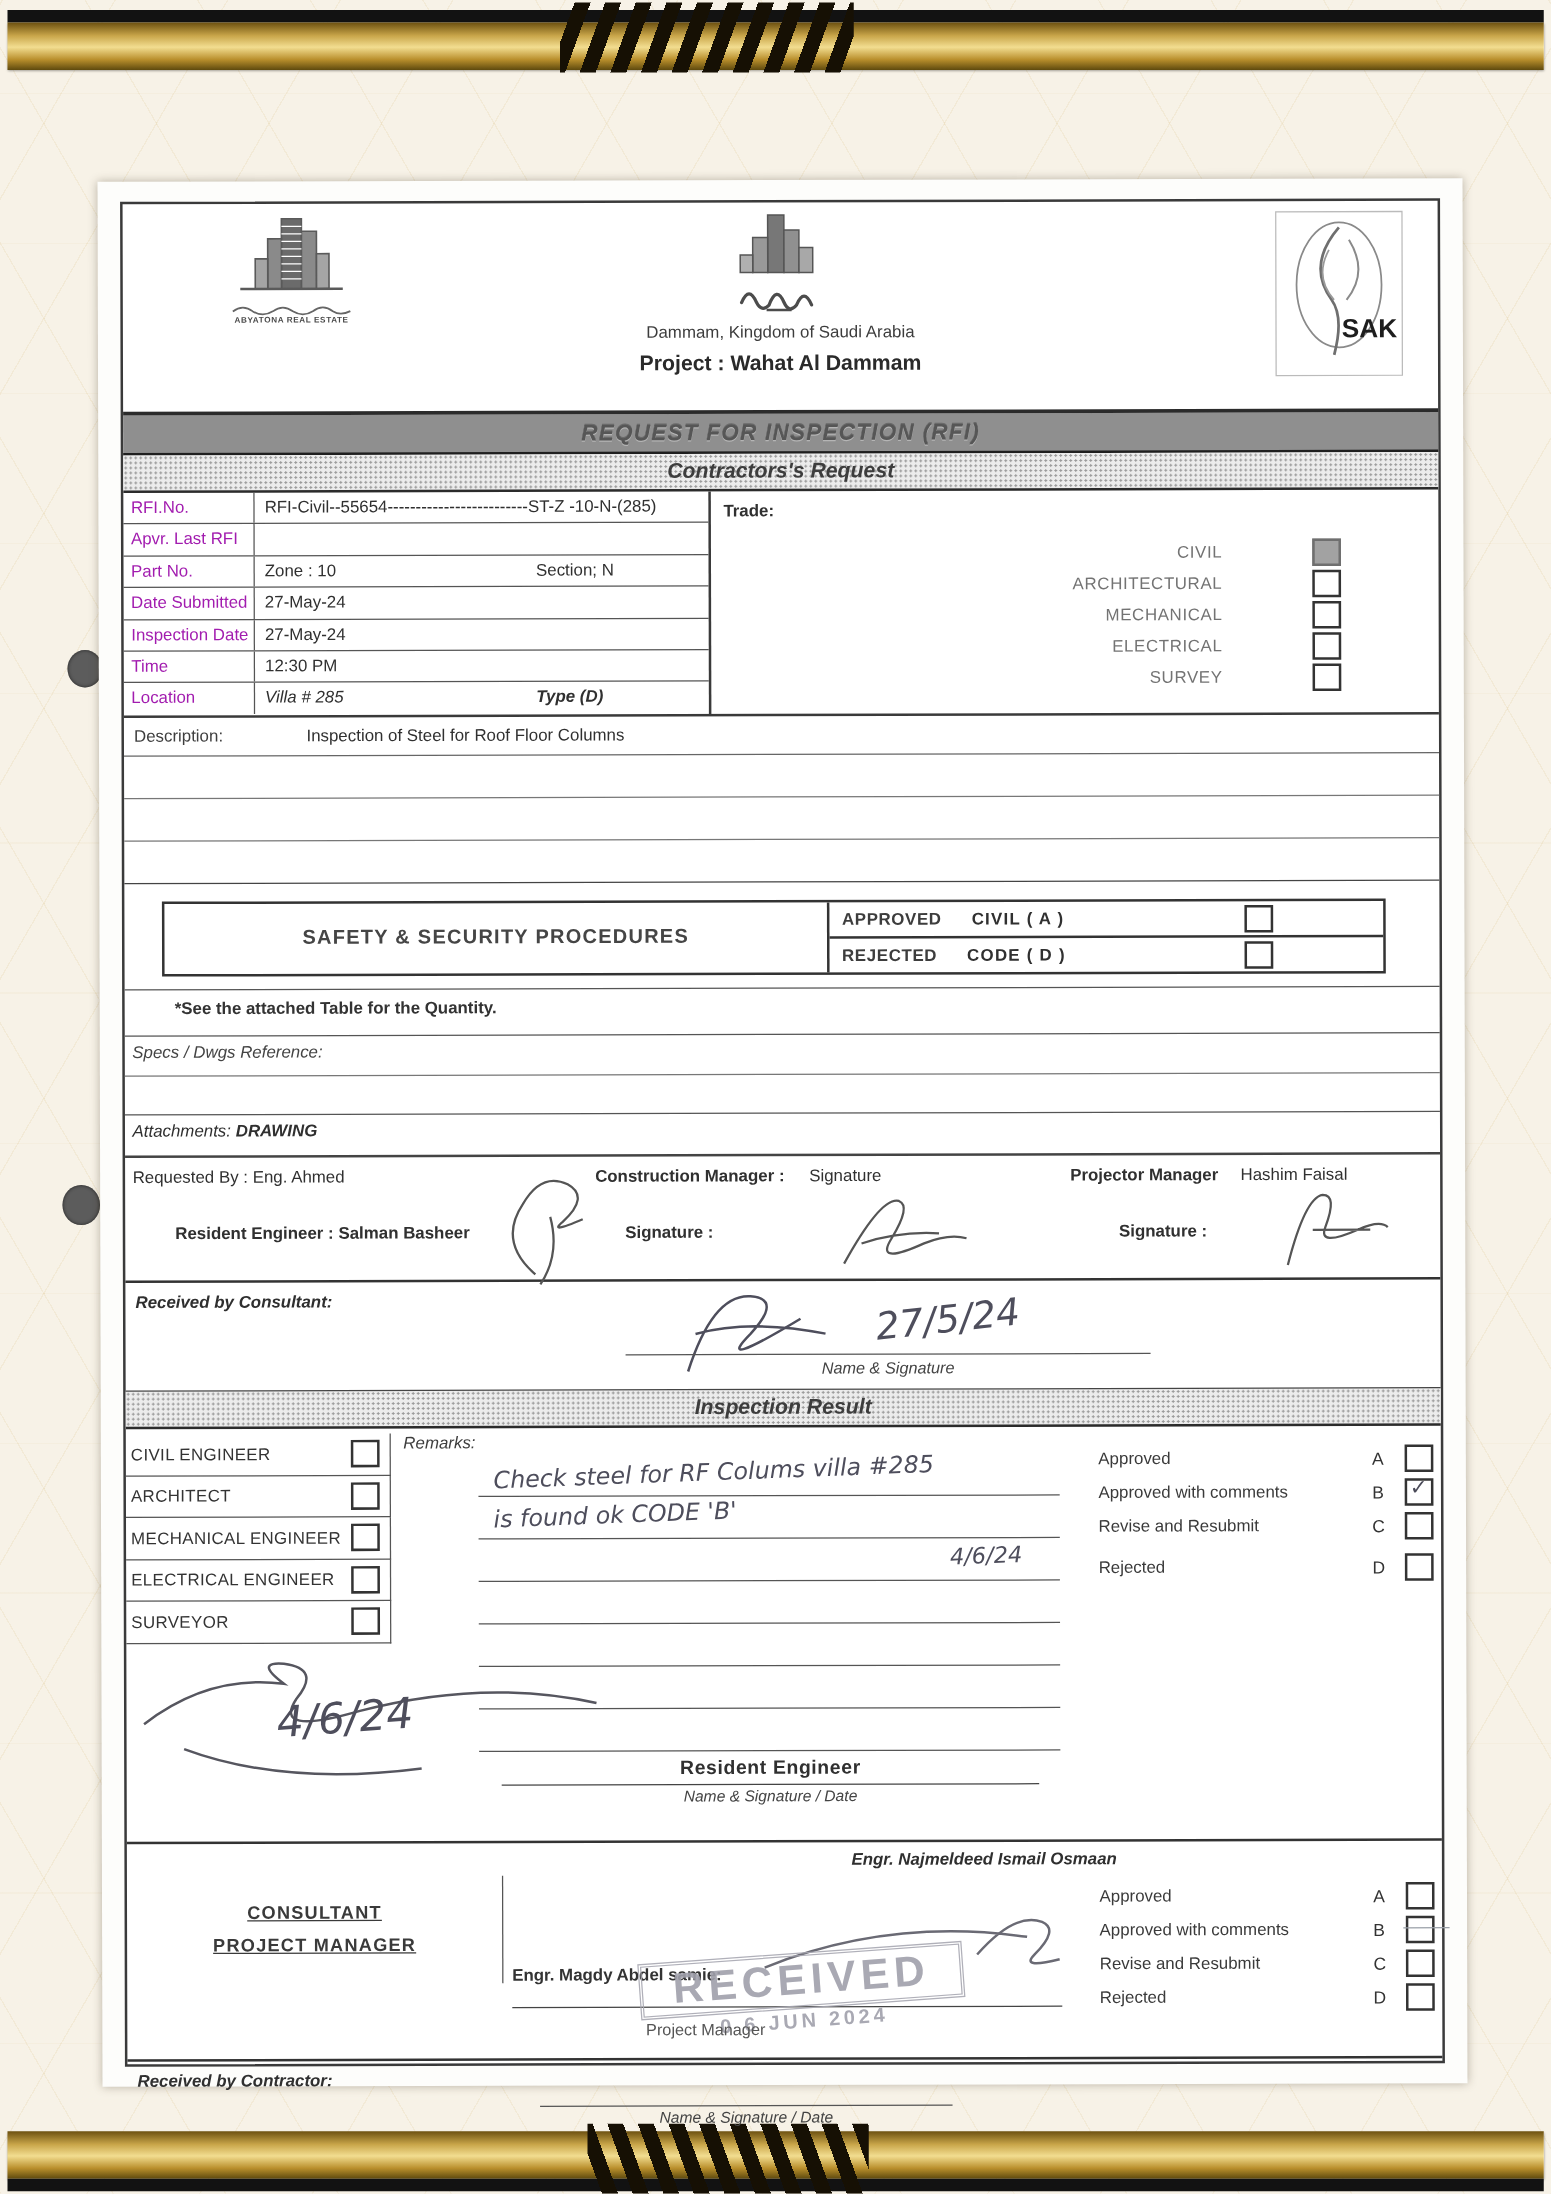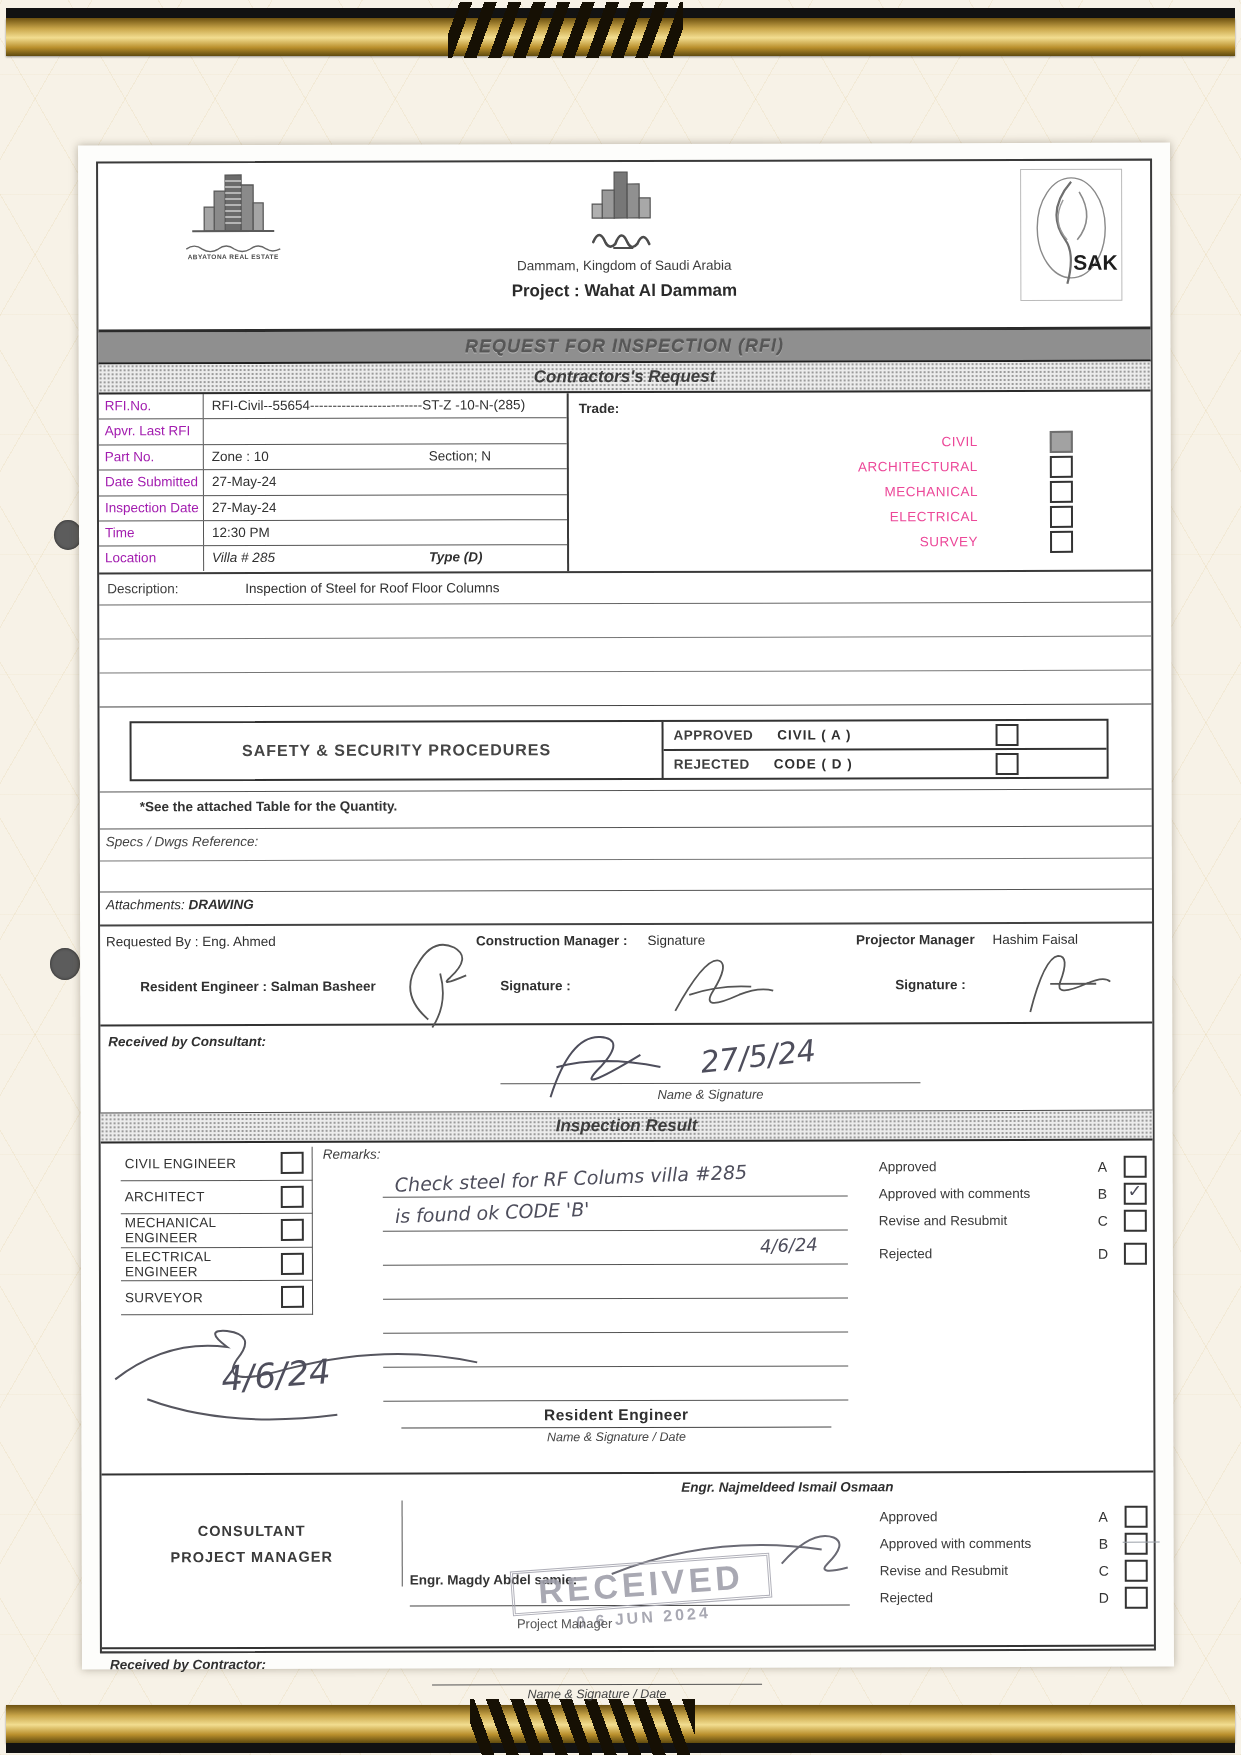--- a/index.html
+++ b/index.html
@@ -64,21 +64,21 @@
   .fcol{width:468px;border-right:2px solid #3a3a3a;}
   .frow{display:flex;height:24.4px;border-bottom:1px solid #555;position:relative;}
   .frow:last-child{border-bottom:none;}
   .flabel{width:98px;border-right:1px solid #555;padding:4px 0 0 6px;color:#a21caf;}
   .fvalue{flex:1;padding:4px 0 0 8px;}
   .fextra{position:absolute;left:330px;top:4px;}
   .fextra.it{font-style:italic;font-weight:bold;}
   .tradebox{flex:1;position:relative;padding-top:4px;}
   .tradelabel{font-weight:bold;padding:4px 0 0 10px;}
   .topt{display:flex;align-items:center;justify-content:flex-end;height:25px;margin-right:78px;}
-  .topt .tl{margin-right:72px;color:#ec4899;letter-spacing:.5px;}
+  .topt .tl{margin-right:72px;color:#737373;letter-spacing:.5px;}
   .tradeopts{margin-top:14px;}
 
   
   .cb{width:19px;height:18px;border:2px solid #333;background:#fff;display:inline-block;
       position:relative;flex:none;}
   .cb.filled{background:#a2a2a2;border-color:#6f6f6f;}
   .cb.ticked::after{content:"✓";position:absolute;left:2px;top:-4px;font-size:17px;color:#4a4a58;
       font-family:"DejaVu Sans",sans-serif;}
   .cb.dashed::after{content:"";position:absolute;left:-4px;right:-14px;top:7px;height:1px;
       background:#9aa0a8;}
@@ -128,21 +128,21 @@
   .rbc .lab{font-style:italic;font-weight:bold;padding:8px 0 0 8px;color:#2f2f2f;}
   .rbc .centerline{position:absolute;left:400px;top:58px;width:420px;border-top:1.5px solid #555;}
   .rbc .cap{position:absolute;left:400px;top:62px;width:420px;text-align:center;
     font-style:italic;font-size:13px;color:#444;}
   .hand{font-family:"DejaVu Sans",sans-serif;font-style:italic;color:#4e4e5c;}
   .rbc .hdate{position:absolute;left:600px;top:14px;font-size:30px;transform:rotate(-6deg);}
 
   
   .insp{position:relative;height:330px;border-bottom:2px solid #333;}
   .roles{position:absolute;left:0;top:4px;width:212px;}
-  .rrow{display:flex;align-items:center;height:32.5px;border-bottom:1px solid #555;border-right:1px solid #555;padding:0 8px 0 4px;margin-left:20px;}
+  .rrow{display:flex;align-items:center;height:32.5px;border-bottom:1px solid #555;border-right:1px solid #555;padding:0 8px 0 4px;}
   .rrow .rl{flex:1;letter-spacing:.3px;color:#333;}
   .remarks{position:absolute;left:222px;top:4px;width:525px;}
   .remlab{font-style:italic;color:#3e3e3e;}
   .remlines{margin:2px 0 0 60px;}
   .remline{height:33px;border-bottom:1px solid #555;position:relative;}
   .remline .hand{position:absolute;left:12px;top:4px;font-size:19px;transform:rotate(-2deg);white-space:nowrap;}
   .remline.rt .hand{left:auto;right:30px;font-size:18px;}
   .results{position:absolute;right:6px;width:268px;}
   .res1{top:12px;}
   .resrow{display:flex;align-items:center;height:27px;}
@@ -153,21 +153,21 @@
   .re-title .ln{border-top:1.5px solid #444;margin-top:3px;}
   .re-title .cap{font-style:italic;font-size:12.5px;color:#444;margin-top:2px;}
   .bigdate{position:absolute;left:120px;top:212px;font-size:34px;transform:rotate(-4deg);}
 
   
   .consult{position:relative;height:172px;border-bottom:2px solid #333;}
   .cname{position:absolute;right:260px;top:6px;font-style:italic;font-weight:bold;color:#2f2f2f;}
   .res2{top:30px;}
   .ctitle{position:absolute;left:0;top:26px;width:300px;height:86px;border-right:1px solid #555;
     display:flex;flex-direction:column;align-items:center;justify-content:center;gap:10px;}
-  .ctitle div{font-weight:bold;font-size:14.5px;letter-spacing:1px;color:#3a3a3a;}
+  .ctitle div{font-weight:bold;font-size:14.5px;letter-spacing:1px;color:#3a3a3a;text-decoration:underline;}
   .magdy{position:absolute;left:308px;top:98px;width:440px;border-bottom:1.5px solid #444;
     padding-bottom:18px;font-weight:bold;color:#333;}
   .stamp{position:absolute;left:410px;top:88px;width:260px;text-align:center;transform:rotate(-4deg);
     color:#a0a0ab;opacity:.9;}
   .stamp .s1{font-size:34px;font-weight:bold;letter-spacing:4px;border:3px double #a8a8b2;padding:0 8px;}
   .stamp .s2{font-size:16px;font-weight:bold;letter-spacing:3px;margin-top:2px;}
   .pm-print{position:absolute;left:415px;top:142px;font-size:13px;color:#555;}
 
   
   .rbcontract{position:relative;height:55px;}

